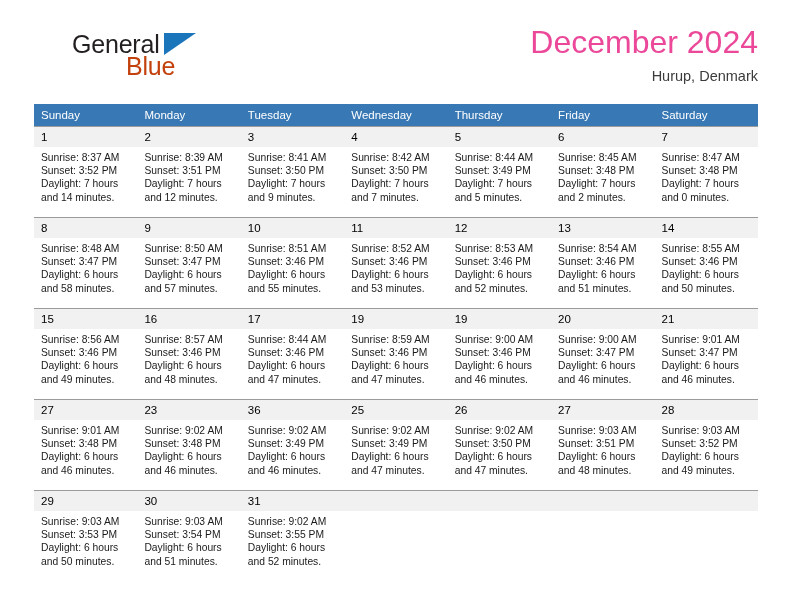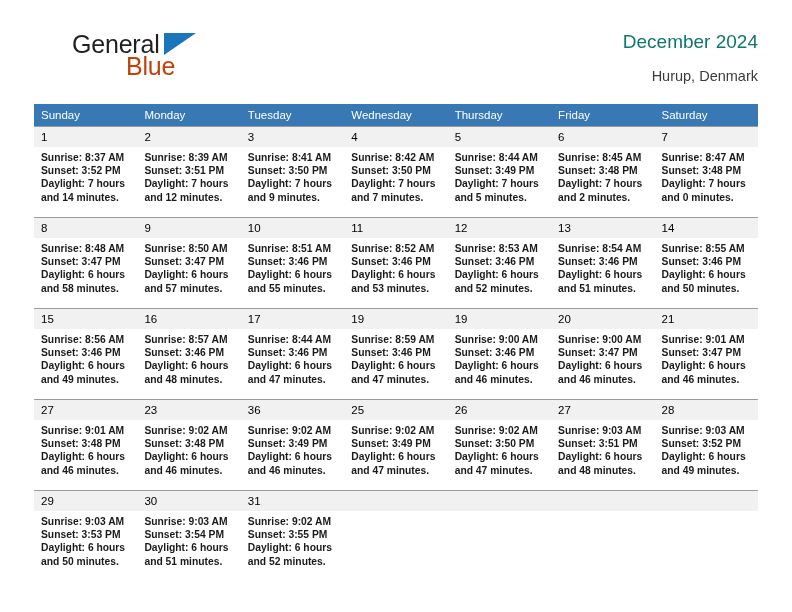--- a/index.html
+++ b/index.html
@@ -65,22 +65,22 @@
     border-bottom: 22px solid transparent;
   }
 
   .title-wrap {
     position: absolute;
     right: 0;
     top: 0;
     text-align: right;
   }
   .cal-title {
-    font-size: 19px;
-    color: #0f766e;
+    font-size: 32px;
+    color: #ec4899;
     line-height: 36px;
     white-space: nowrap;
   }
   .cal-subtitle {
     margin-top: 7px;
     font-size: 14.5px;
     color: #3b3b3b;
     line-height: 18px;
     white-space: nowrap;
   }
@@ -128,21 +128,20 @@
     box-sizing: content-box;
   }
   .cell.empty .daynum {
     background: #f1f1f1;
   }
   .details {
     padding: 4px 6px 0 7px;
     font-size: 10.3px;
     line-height: 13.2px;
     color: #1a1a1a;
-    font-weight: bold;
   }
   .details div {
     white-space: nowrap;
   }
 </style>
 </head>
 <body>
 
 <div class="page">
 

